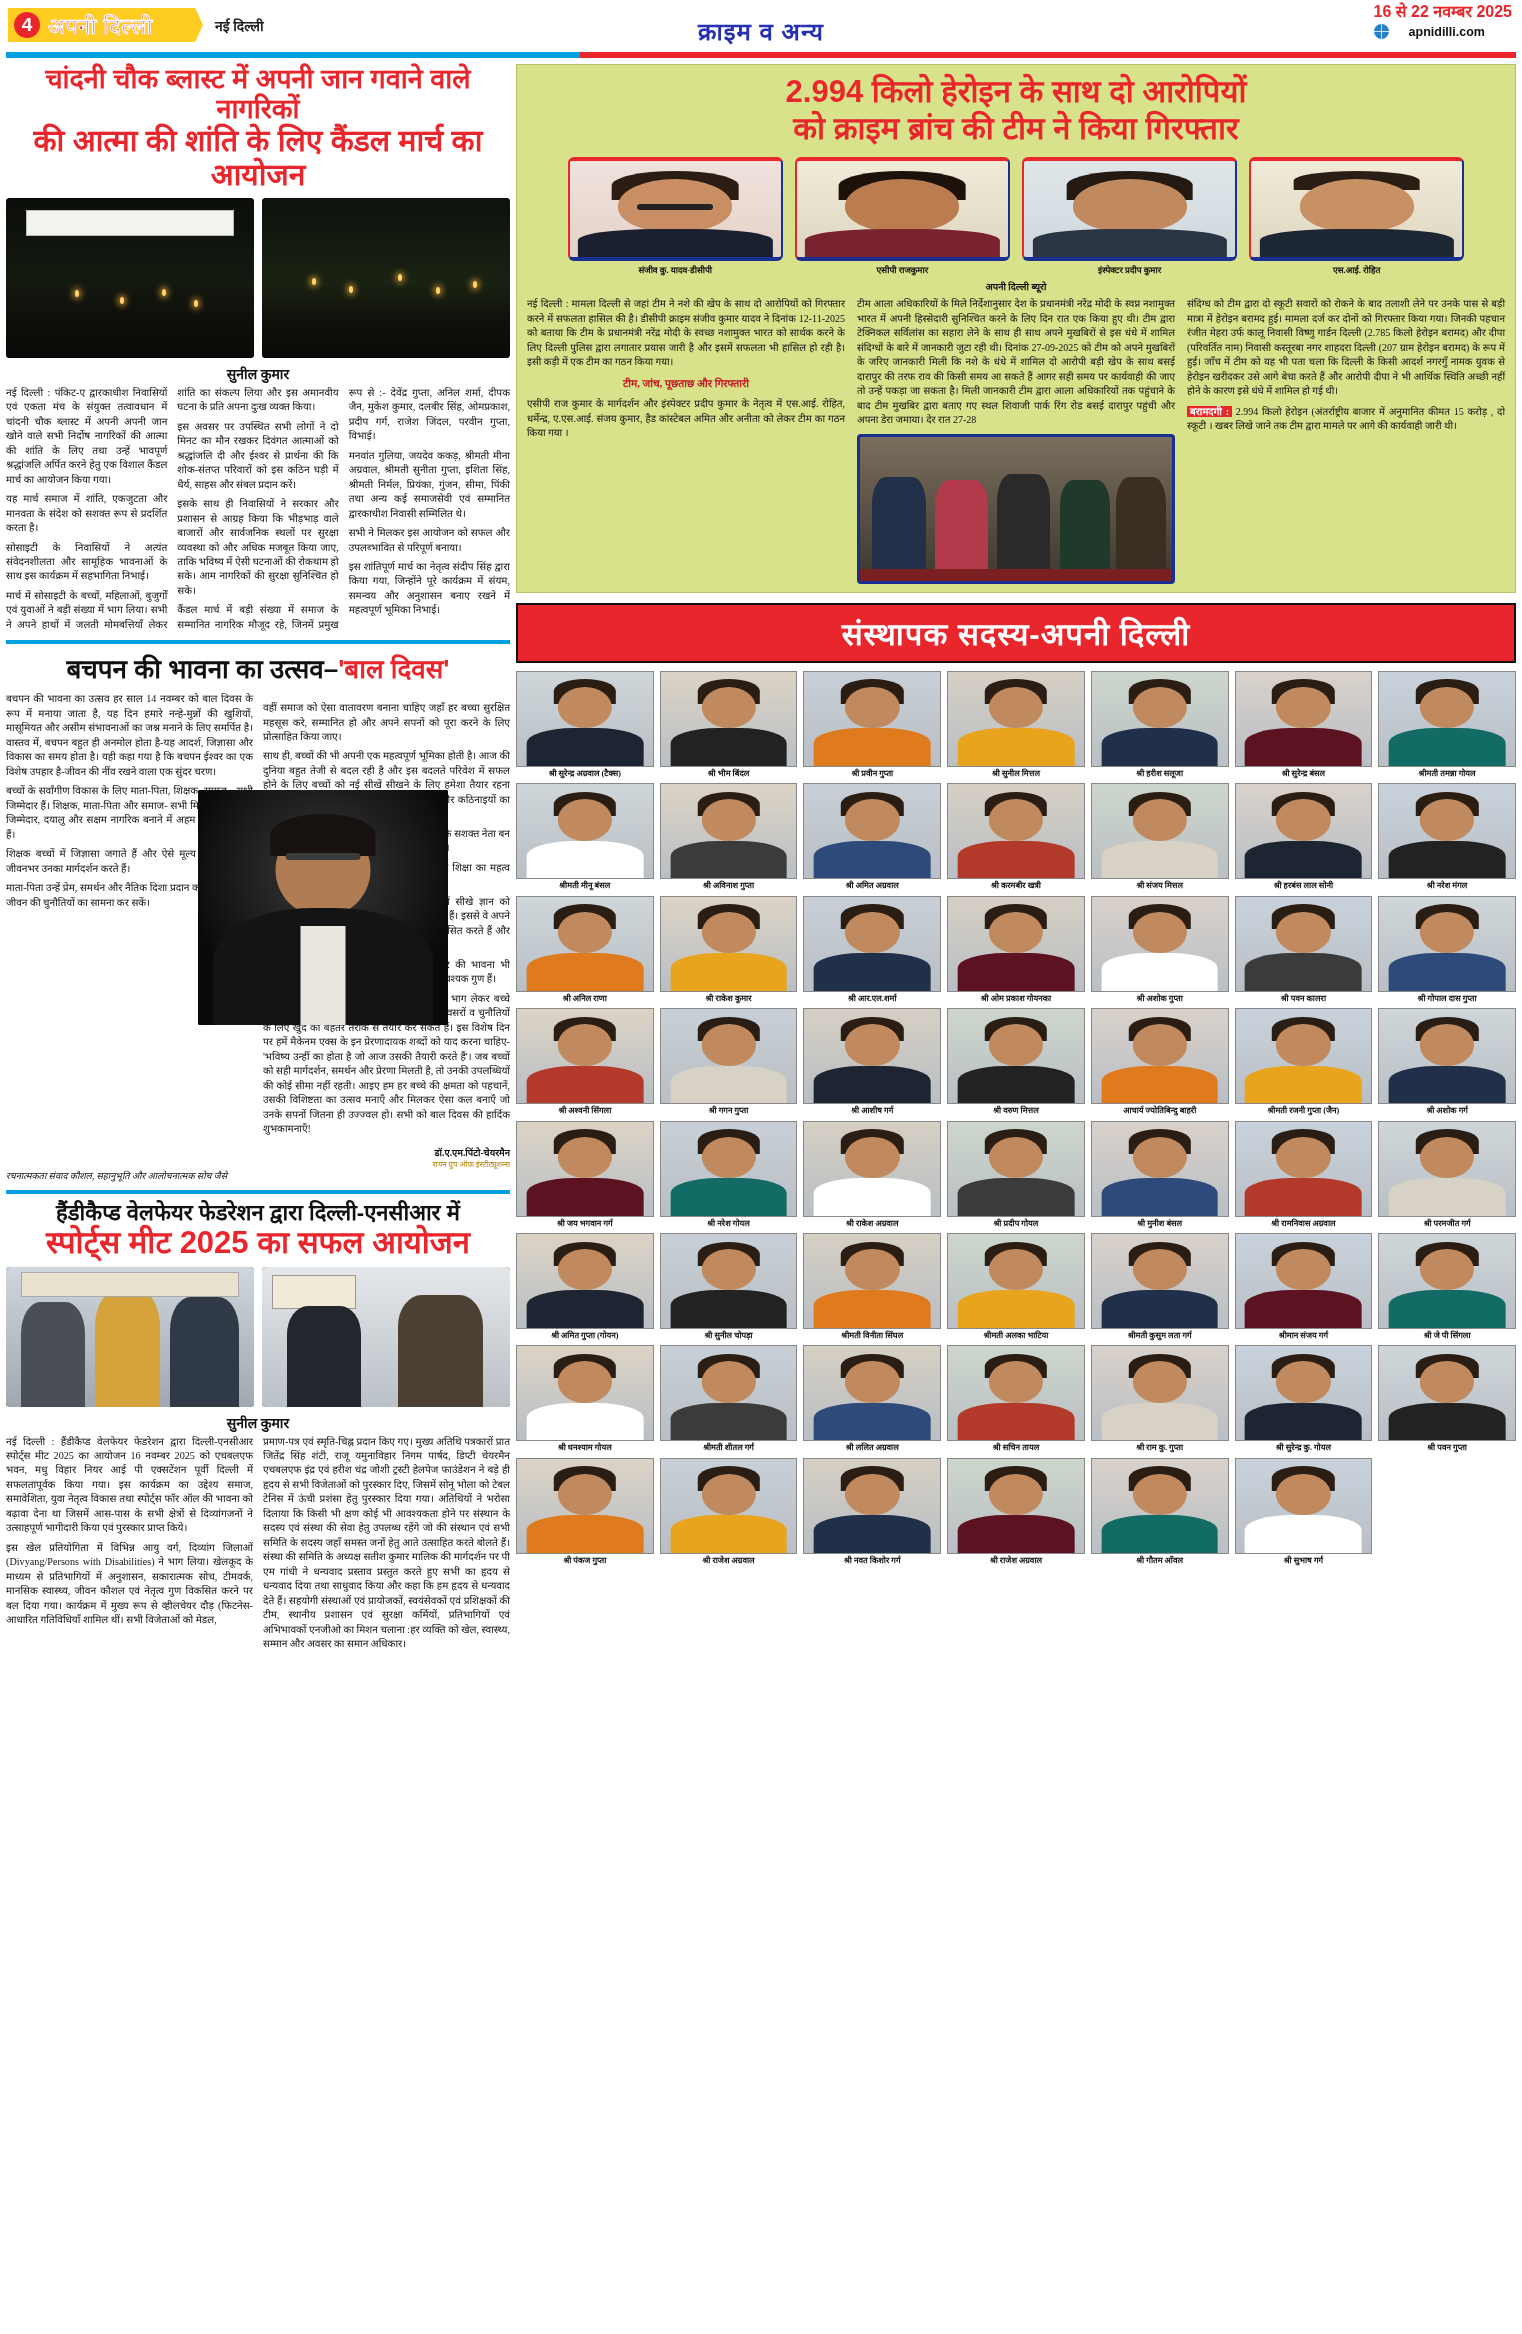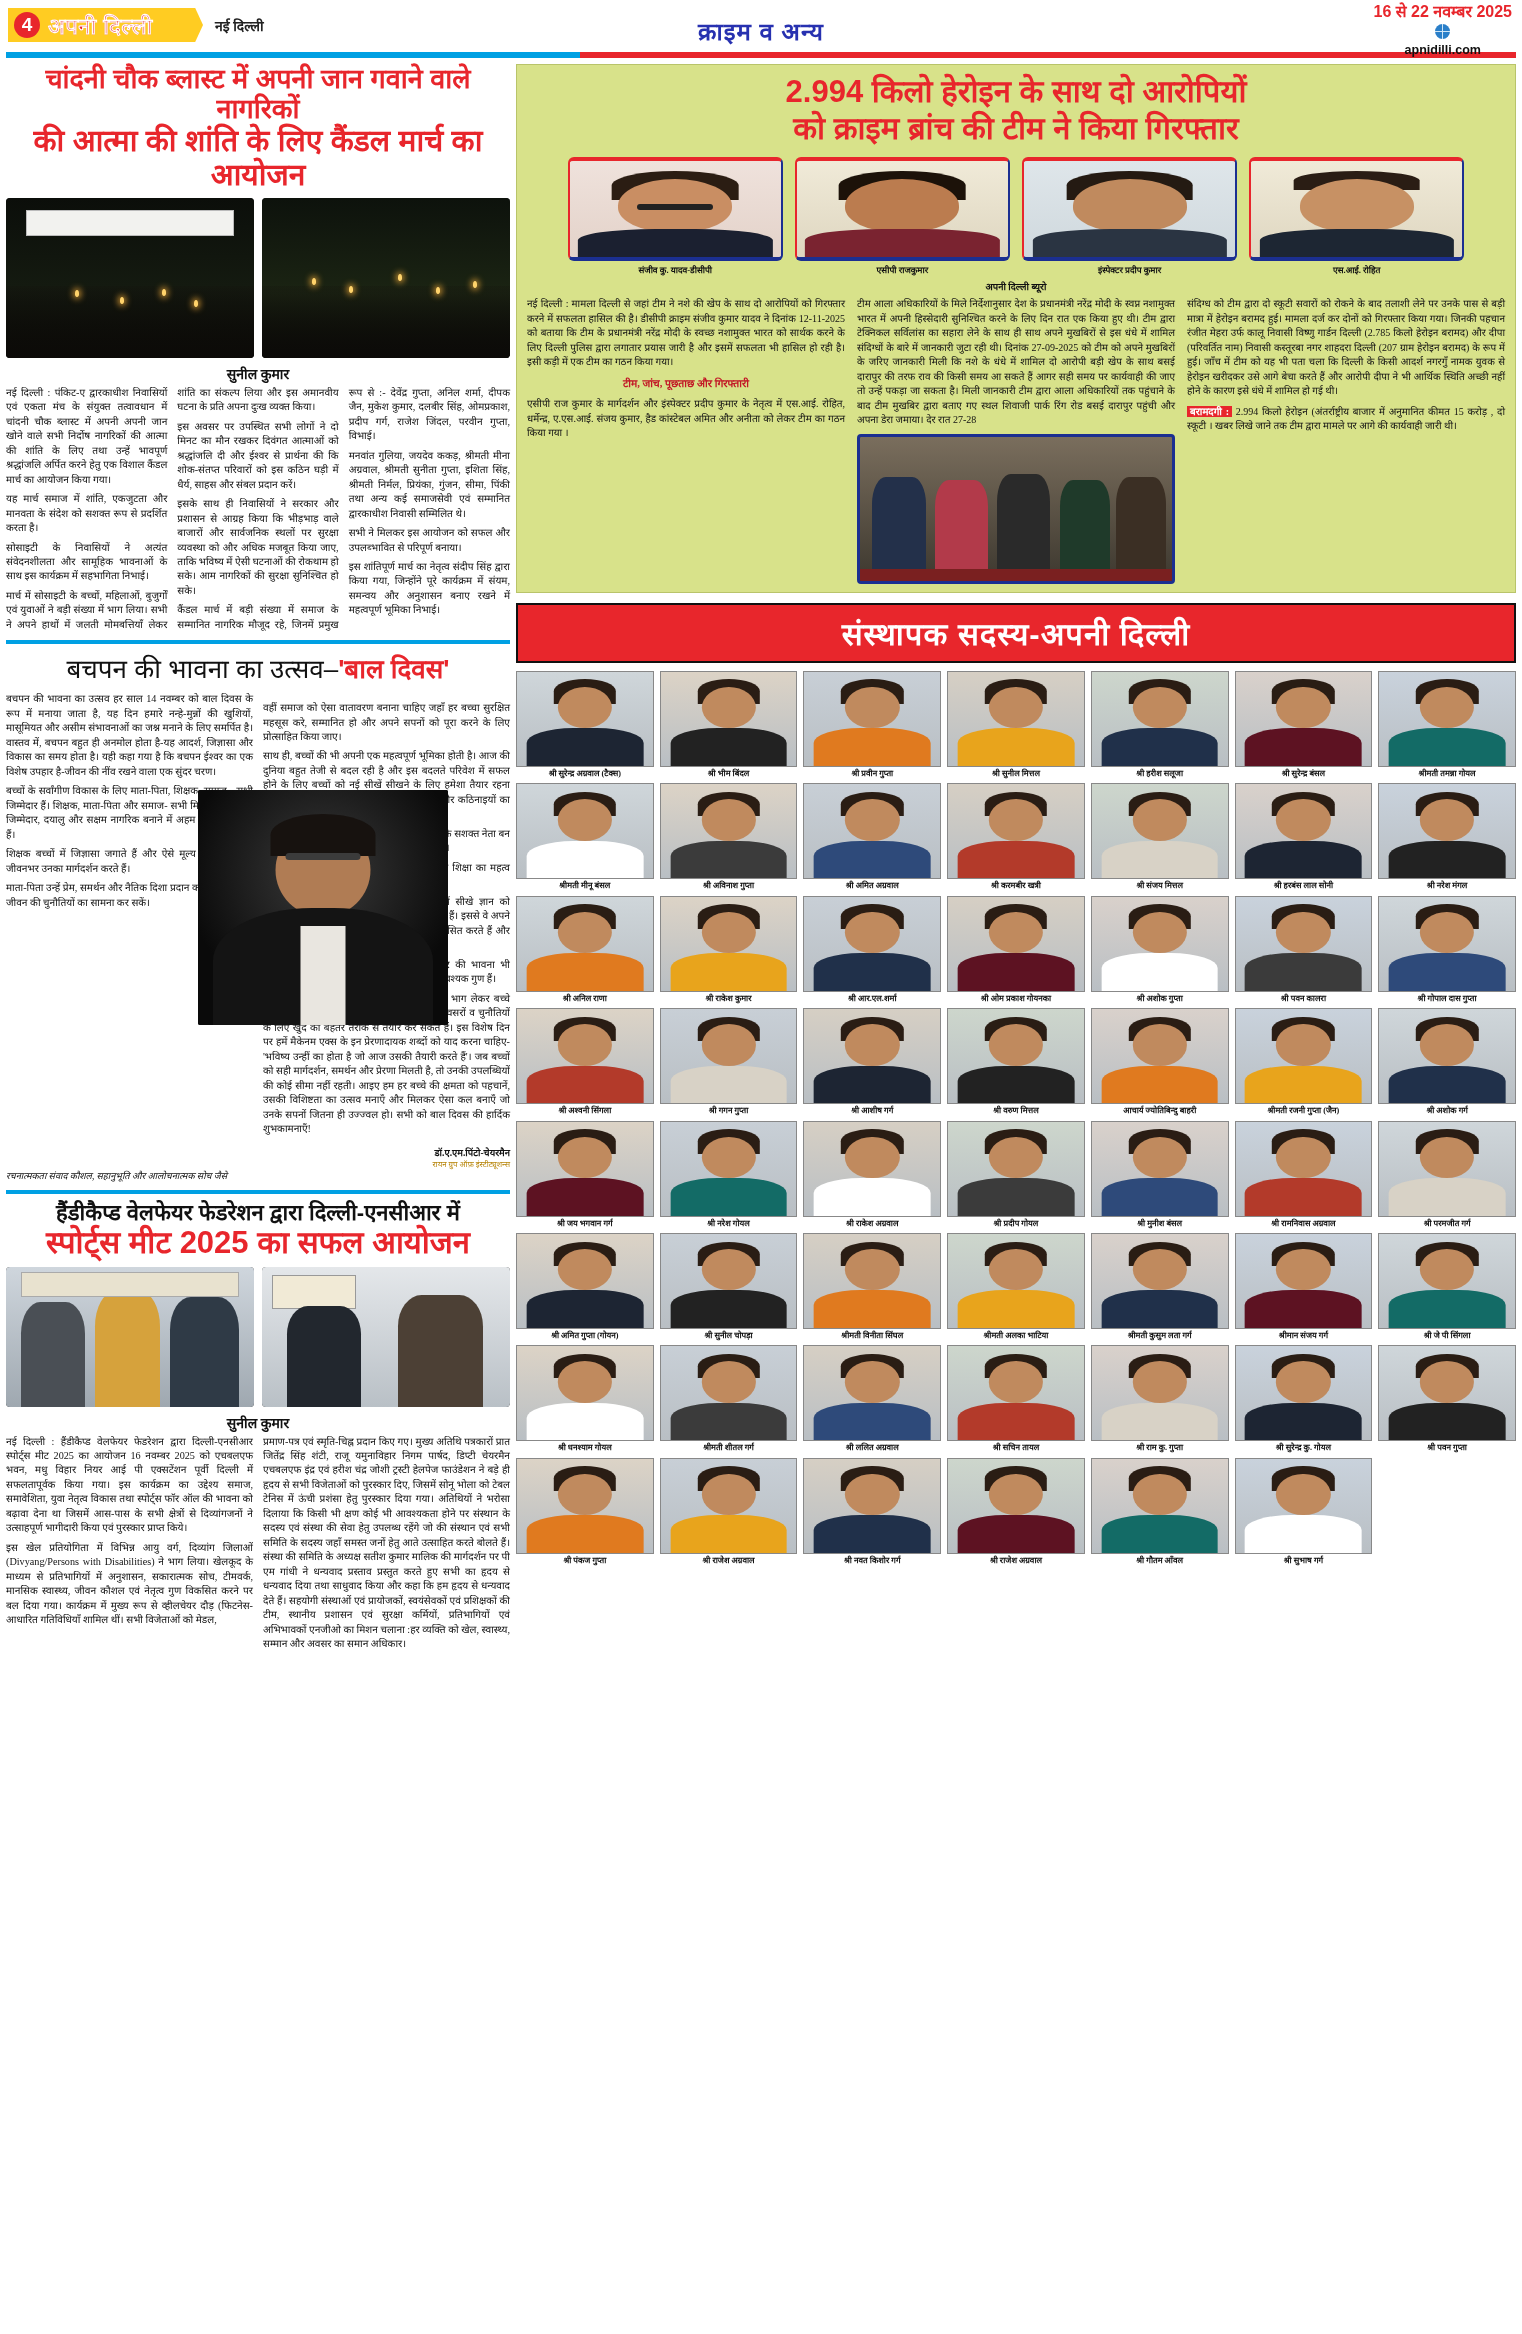--- a/index.html
+++ b/index.html
@@ -29,21 +29,21 @@
   .brand { color:#E8262C; font-weight:bold; font-size:22px; letter-spacing:.5px;
            font-family:"Liberation Sans",sans-serif; -webkit-text-stroke:0.4px #fff;}
   .sub-city { margin-left:12px; font-size:14px; color:#222; font-weight:bold; }
   .center-sec {
     position:absolute; left:50%; transform:translateX(-50%); top:14px;
     color:#2731B0; font-size:24px; font-weight:bold;
     font-family:"Liberation Sans",sans-serif; letter-spacing:1px;
   }
   .right-head { position:absolute; right:10px; top:0; text-align:right; }
   .issue-date { color:#E8262C; font-size:16px; font-weight:bold; font-family:"Liberation Sans",sans-serif;}
-  .site-line { display:flex; align-items:center; justify-content:flex-end; gap:4px; margin-top:2px;flex-direction:column;}
+  .site-line { display:flex; align-items:center; justify-content:flex-start; gap:20px; margin-top:2px;}
   .globe { width:15px;height:15px;border-radius:50%;background:#2A7FC9; position:relative;}
   .globe:before{content:"";position:absolute;left:7px;top:0;width:1px;height:15px;background:#cfe6f7;}
   .globe:after{content:"";position:absolute;top:7px;left:0;height:1px;width:15px;background:#cfe6f7;}
   .site-txt { font-size:12.5px; color:#111; font-family:"Liberation Sans",sans-serif; font-weight:bold;}
   .rule { display:flex; height:6px; margin:0 6px; }
   .rule .blue{ background:#00A0E3; width:38%; }
   .rule .red { background:#E8262C; flex:1; }
 
   
   .page { display:flex; padding:6px; gap:6px; height:2275px;}
@@ -176,21 +176,21 @@
         <p>मनवांत गुलिया, जयदेव ककड़, श्रीमती मीना अग्रवाल, श्रीमती सुनीता गुप्ता, इशिता सिंह, श्रीमती निर्मल, प्रियंका, गुंजन, सीमा, पिंकी तथा अन्य कई समाजसेवी एवं सम्मानित द्वारकाधीश निवासी सम्मिलित थे।</p>
         <p>सभी ने मिलकर इस आयोजन को सफल और उपलब्भावित से परिपूर्ण बनाया।</p>
         <p>इस शांतिपूर्ण मार्च का नेतृत्व संदीप सिंह द्वारा किया गया, जिन्होंने पूरे कार्यक्रम में संयम, समन्वय और अनुशासन बनाए रखने में महत्वपूर्ण भूमिका निभाई।</p>
       </div>
     </div>
 
     <div class="divider-blue"></div>
 
     <div>
       <div class="bal-hl" style="margin-bottom:6px;">
-        <span style="font-size:26px;font-weight:normal;color:#111;font-family:'Liberation Sans',sans-serif;">बचपन की भावना का उत्सव–</span><span style="font-size:26px;font-weight:bold;color:#E8262C;font-family:'Liberation Sans',sans-serif;">'बाल दिवस'</span>
+        <span style="font-size:26px;font-weight:bold;color:#111;font-family:'Liberation Sans',sans-serif;">बचपन की भावना का उत्सव–</span><span style="font-size:26px;font-weight:bold;color:#E8262C;font-family:'Liberation Sans',sans-serif;">'बाल दिवस'</span>
       </div>
 
       <div class="body2" style="position:relative;">
         <p>बचपन की भावना का उत्सव हर साल 14 नवम्बर को बाल दिवस के रूप में मनाया जाता है, यह दिन हमारे नन्हे-मुन्नों की खुशियों, मासूमियत और असीम संभावनाओं का जश्न मनाने के लिए समर्पित है। वास्तव में, बचपन बहुत ही अनमोल होता है-यह आदर्श, जिज्ञासा और विकास का समय होता है। यही कहा गया है कि बचपन ईश्वर का एक विशेष उपहार है-जीवन की नींव रखने वाला एक सुंदर चरण।</p>
         <p>बच्चों के सर्वांगीण विकास के लिए माता-पिता, शिक्षक, समाज - सभी जिम्मेदार हैं। शिक्षक, माता-पिता और समाज- सभी मिलकर बच्चों को जिम्मेदार, दयालु और सक्षम नागरिक बनाने में अहम भूमिका निभाते हैं।</p>
         <p>शिक्षक बच्चों में जिज्ञासा जगाते हैं और ऐसे मूल्य सिखाते हैं जो जीवनभर उनका मार्गदर्शन करते हैं।</p>
         <p>माता-पिता उन्हें प्रेम, समर्थन और नैतिक दिशा प्रदान करते हैं जिससे वे जीवन की चुनौतियों का सामना कर सकें।</p>
         <div style="height:235px;"></div>
         <p>वहीं समाज को ऐसा वातावरण बनाना चाहिए जहाँ हर बच्चा सुरक्षित महसूस करे, सम्मानित हो और अपने सपनों को पूरा करने के लिए प्रोत्साहित किया जाए।</p>
         <p>साथ ही, बच्चों की भी अपनी एक महत्वपूर्ण भूमिका होती है। आज की दुनिया बहुत तेजी से बदल रही है और इस बदलते परिवेश में सफल होने के लिए बच्चों को नई सीखें सीखने के लिए हमेशा तैयार रहना चाहिए, बदलावों के साथ खुद को ढालना चाहिए और कठिनाइयों का सामना करने के लिए दृढ़ता विकसित करनी चाहिए।</p>

